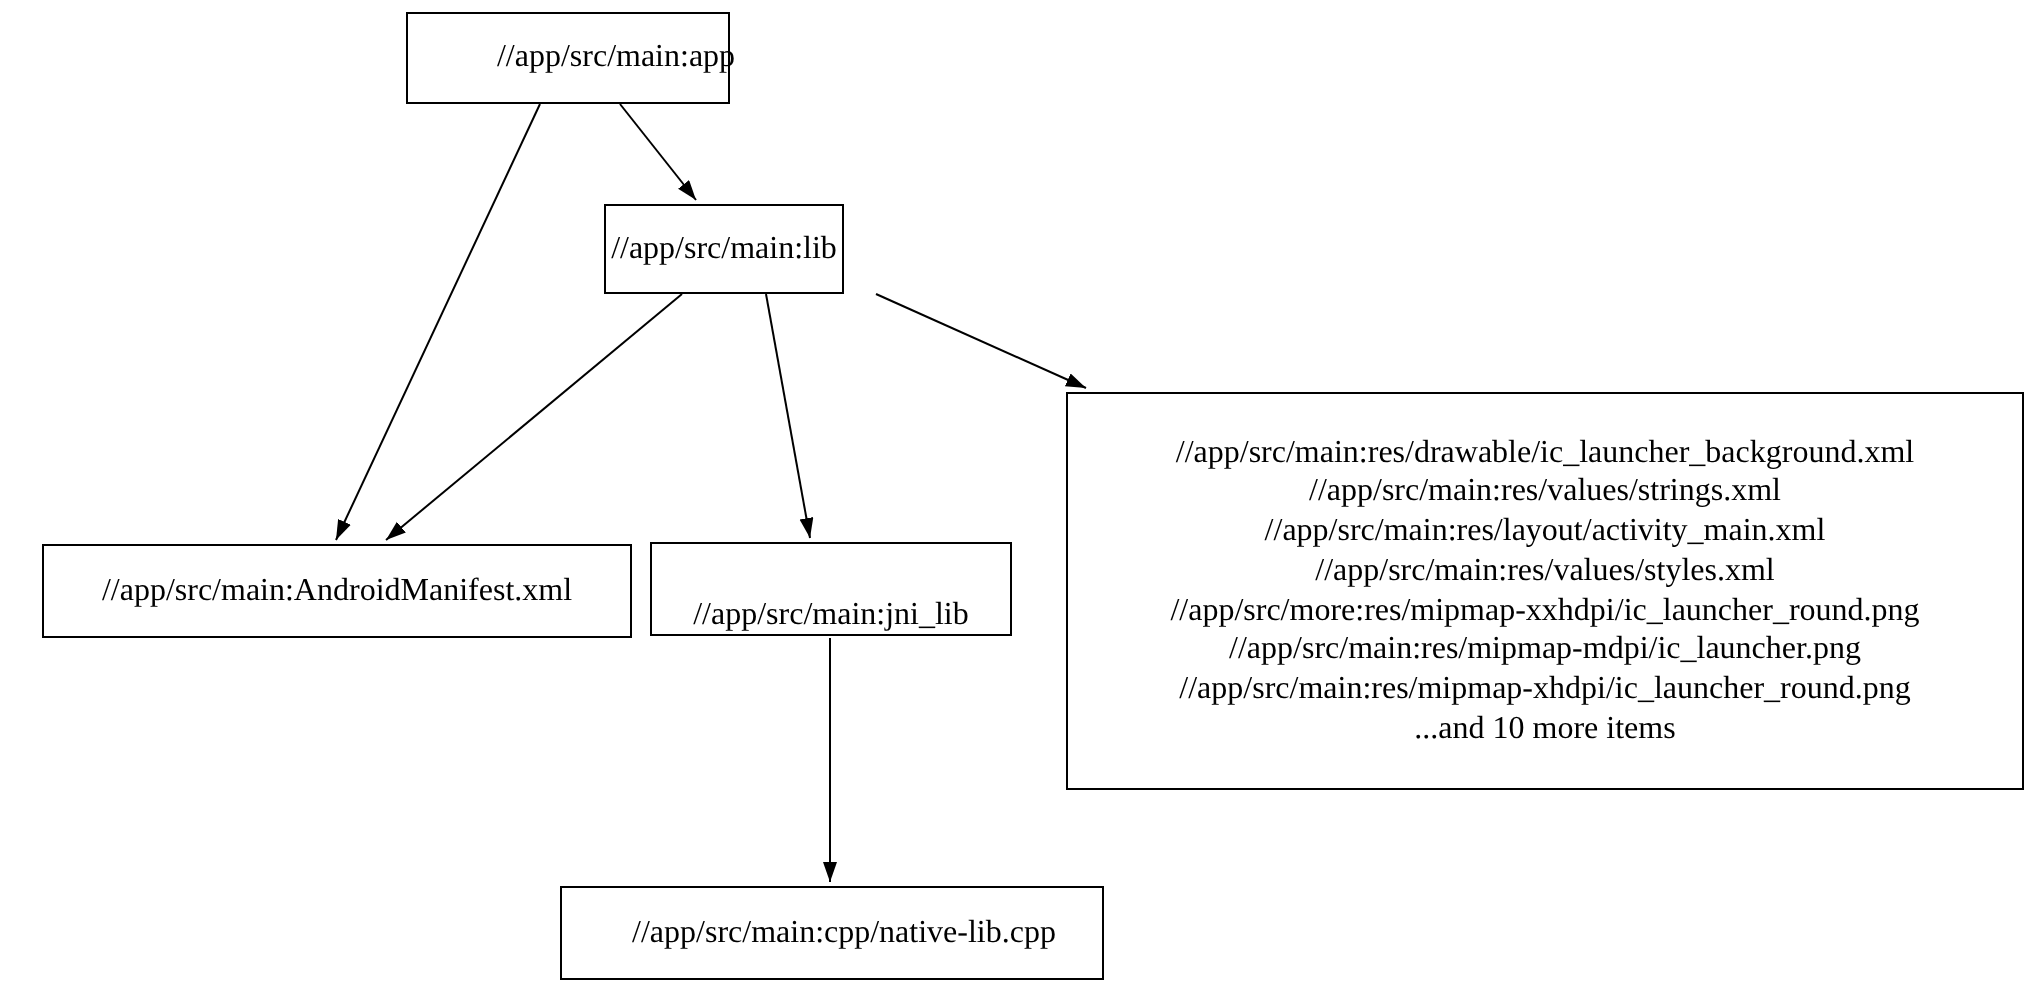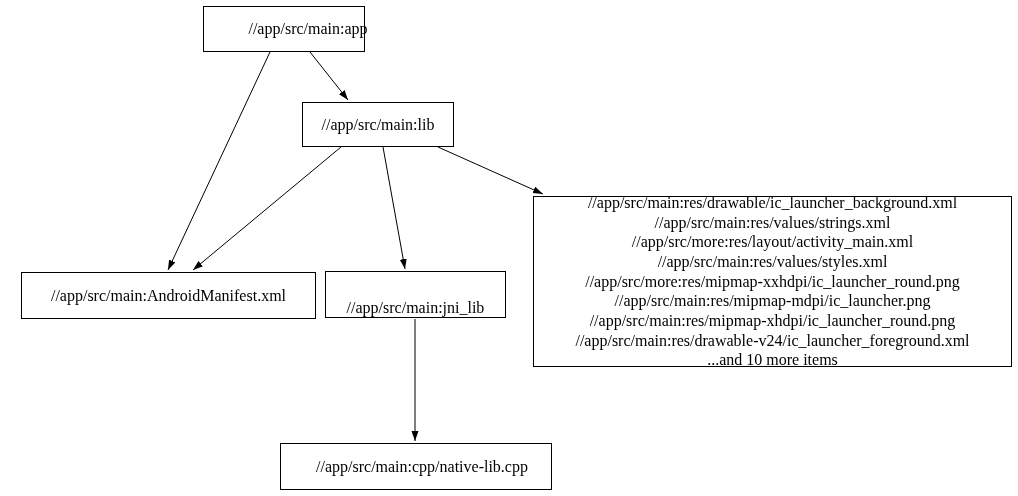--- a/index.html
+++ b/index.html
@@ -37,24 +37,24 @@
     white-space: nowrap;
   }
   .node.multiline {
     flex-direction: column;
     justify-content: center;
     line-height: 19.7px;
     white-space: nowrap;
   }
   
   #node-app      { left: 203px; top: 6px;   width: 162px; height: 46px; padding-left: 48px; }
-  #node-lib      { left: 302px; top: 102px; width: 152px; height: 45px; }
+  #node-lib      { left: 302px; top: 102px; width: 120px; height: 45px; }
   #node-manifest { left: 7px;   top: 272px; width: 295px; height: 47px; margin-left: 14px; }
   #node-jni      { left: 325px; top: 271px; width: 181px; height: 47px; align-items: flex-end; }
-  #node-res      { left: 533px; top: 196px; width: 479px; height: 171px; }
+  #node-res      { left: 533px; top: 196px; width: 479px; height: 199px; }
   #node-native   { left: 280px; top: 443px; width: 272px; height: 47px; padding-left: 12px; }
 </style>
 </head>
 <body>
 
 <div id="canvas">
 
   <svg id="edges" viewBox="0 0 1018 496" xmlns="http://www.w3.org/2000/svg">
     <defs>
       <marker id="arrow" markerUnits="userSpaceOnUse" markerWidth="12" markerHeight="9" refX="10" refY="3.5" orient="auto">
@@ -81,26 +81,25 @@
     <span>//app/src/main:AndroidManifest.xml</span>
   </div>
 
   <div id="node-jni" class="node">
     <span>//app/src/main:jni_lib</span>
   </div>
 
   <div id="node-res" class="node multiline">
     <div>//app/src/main:res/drawable/ic_launcher_background.xml</div>
     <div>//app/src/main:res/values/strings.xml</div>
-    <div>//app/src/more:res/layout/activity_main.xml</div>
+    <div>//app/src/main:res/layout/activity_main.xml</div>
     <div>//app/src/main:res/values/styles.xml</div>
     <div>//app/src/more:res/mipmap-xxhdpi/ic_launcher_round.png</div>
     <div>//app/src/main:res/mipmap-mdpi/ic_launcher.png</div>
     <div>//app/src/main:res/mipmap-xhdpi/ic_launcher_round.png</div>
-    <div>//app/src/main:res/drawable-v24/ic_launcher_foreground.xml</div>
     <div>...and 10 more items</div>
   </div>
 
   <div id="node-native" class="node">
     <span>//app/src/main:cpp/native-lib.cpp</span>
   </div>
 
 </div>
 
 </body></html>

